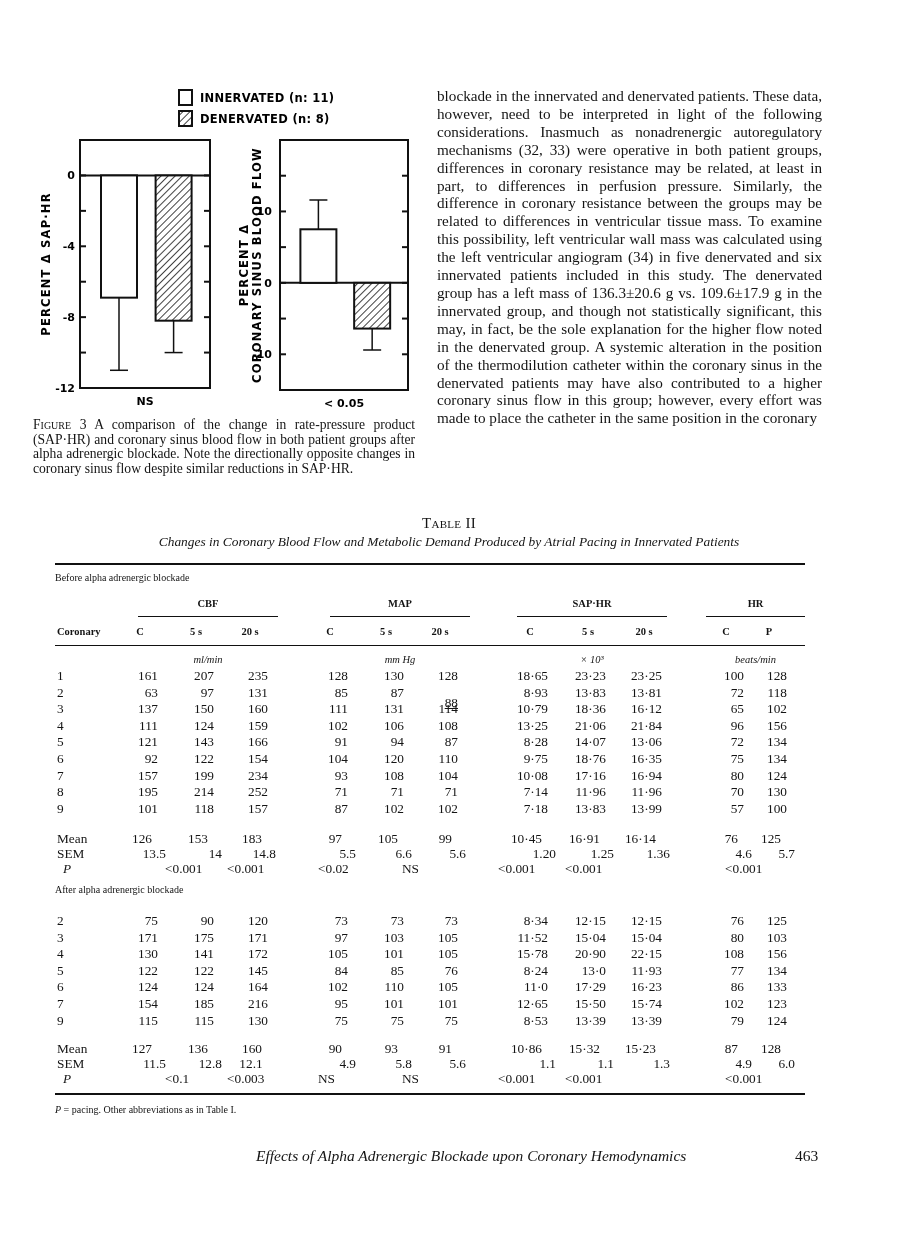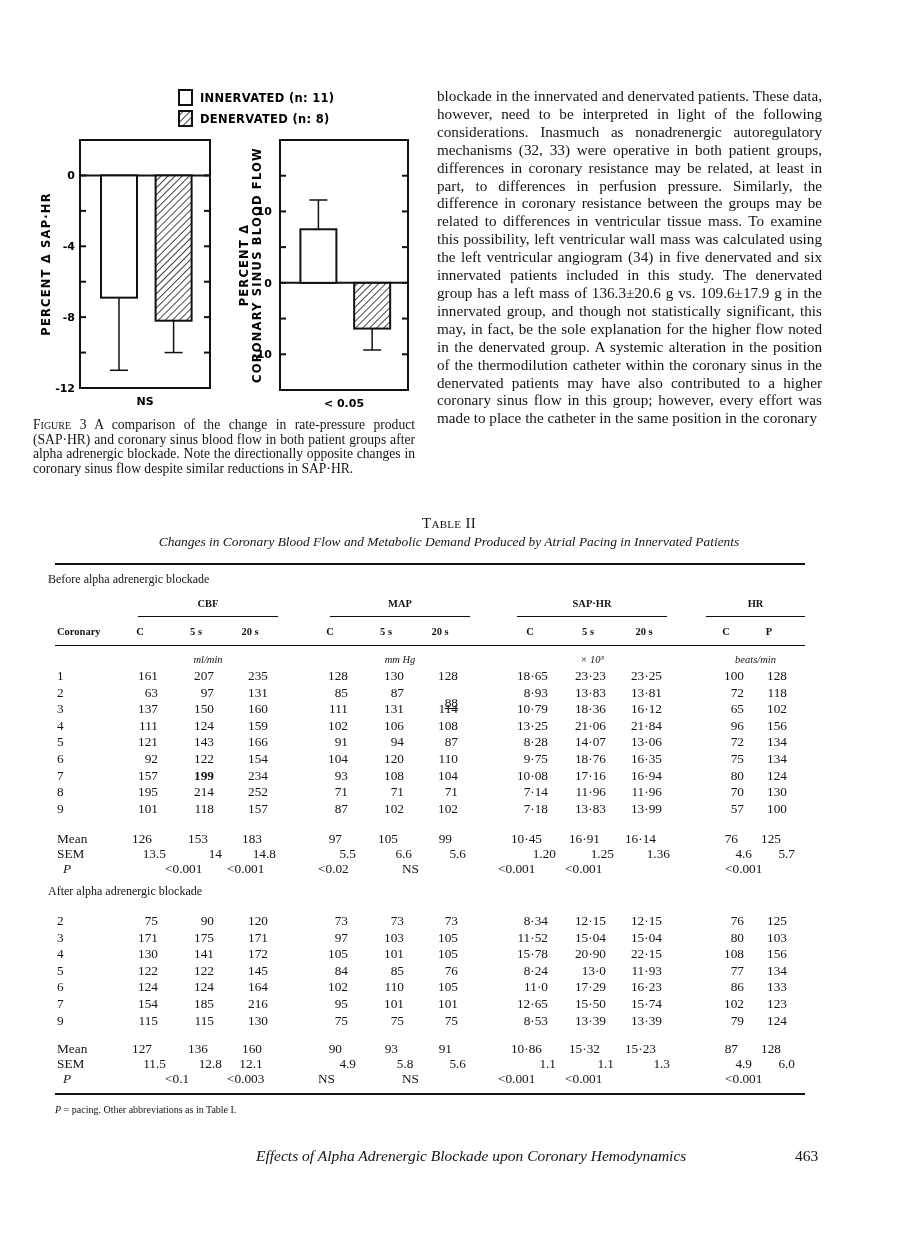--- a/index.html
+++ b/index.html
@@ -18,21 +18,21 @@
   #caption .fig-label { font-variant: small-caps; font-weight: normal; }
 
   
   #body-text { position: absolute; left: 437px; top: 87px; width: 385px; font-size: 15.2px; line-height: 17.9px; text-align: justify; }
   #body-text p { margin: 0; }
 
   
   #table-title { position: absolute; left: 0; width: 898px; top: 515px; text-align: center; font-size: 15px; font-variant: small-caps; letter-spacing: 0.3px; }
   #table-subtitle { position: absolute; left: 0; width: 898px; top: 534px; text-align: center; font-size: 13.4px; font-style: italic; }
   .rule { position: absolute; background: #111; }
-  .section-label { position: absolute; left: 48px; font-size: 12px; }
+  .section-label { position: absolute; left: 55px; font-size: 10px; }
   .hdr { position: absolute; font-size: 10.5px; font-weight: bold; text-align: center; }
   .unit { position: absolute; font-size: 10.5px; font-style: italic; text-align: center; }
   .cell { position: absolute; font-size: 13.3px; text-align: right; white-space: nowrap; }
   .rowlabel { position: absolute; left: 57px; font-size: 13.3px; white-space: nowrap; }
   .pval { position: absolute; font-size: 13.3px; text-align: left; white-space: nowrap; }
   #footnote { position: absolute; left: 55px; top: 1104px; font-size: 10px; font-family: Liberation Serif, serif; }
   #footnote i { font-style: italic; }
   #running-title { position: absolute; left: 256px; top: 1147px; font-size: 15.5px; font-style: italic; }
   #page-number { position: absolute; left: 795px; top: 1147px; font-size: 15.5px; }
 </style>
@@ -217,21 +217,21 @@
     <div class="cell" style="left: 298px; width: 50px; top: 751px;">104</div>
     <div class="cell" style="left: 354px; width: 50px; top: 751px;">120</div>
     <div class="cell" style="left: 408px; width: 50px; top: 751px;">110</div>
     <div class="cell" style="left: 498px; width: 50px; top: 751px;">9·75</div>
     <div class="cell" style="left: 556px; width: 50px; top: 751px;">18·76</div>
     <div class="cell" style="left: 612px; width: 50px; top: 751px;">16·35</div>
     <div class="cell" style="left: 694px; width: 50px; top: 751px;">75</div>
     <div class="cell" style="left: 737px; width: 50px; top: 751px;">134</div>
     <div class="rowlabel" style="top: 767.6px;">7</div>
     <div class="cell" style="left: 108px; width: 50px; top: 767.6px;">157</div>
-    <div class="cell" style="left: 164px; width: 50px; top: 767.6px; font-weight: bold;">199</div>
+    <div class="cell" style="left: 164px; width: 50px; top: 767.6px;">199</div>
     <div class="cell" style="left: 218px; width: 50px; top: 767.6px;">234</div>
     <div class="cell" style="left: 298px; width: 50px; top: 767.6px;">93</div>
     <div class="cell" style="left: 354px; width: 50px; top: 767.6px;">108</div>
     <div class="cell" style="left: 408px; width: 50px; top: 767.6px;">104</div>
     <div class="cell" style="left: 498px; width: 50px; top: 767.6px;">10·08</div>
     <div class="cell" style="left: 556px; width: 50px; top: 767.6px;">17·16</div>
     <div class="cell" style="left: 612px; width: 50px; top: 767.6px;">16·94</div>
     <div class="cell" style="left: 694px; width: 50px; top: 767.6px;">80</div>
     <div class="cell" style="left: 737px; width: 50px; top: 767.6px;">124</div>
     <div class="rowlabel" style="top: 784.2px;">8</div>
@@ -385,21 +385,21 @@
     <div class="cell" style="left: 492px; width: 50px; top: 1041px;">10·86</div>
     <div class="cell" style="left: 550px; width: 50px; top: 1041px;">15·32</div>
     <div class="cell" style="left: 606px; width: 50px; top: 1041px;">15·23</div>
     <div class="cell" style="left: 688px; width: 50px; top: 1041px;">87</div>
     <div class="cell" style="left: 731px; width: 50px; top: 1041px;">128</div>
     <div class="rowlabel" style="top: 1056px; text-align: left;">SEM</div>
     <div class="cell" style="left: 116px; width: 50px; top: 1056px;">11.5</div>
     <div class="cell" style="left: 172px; width: 50px; top: 1056px;">12.8</div>
     <div class="cell" style="left: 226px; width: 50px; top: 1056px; text-align: center;">12.1</div>
     <div class="cell" style="left: 306px; width: 50px; top: 1056px;">4.9</div>
-    <div class="cell" style="left: 380px; width: 50px; top: 1056px; text-align: center;">5.8</div>
+    <div class="cell" style="left: 362px; width: 50px; top: 1056px;">5.8</div>
     <div class="cell" style="left: 416px; width: 50px; top: 1056px;">5.6</div>
     <div class="cell" style="left: 506px; width: 50px; top: 1056px;">1.1</div>
     <div class="cell" style="left: 564px; width: 50px; top: 1056px;">1.1</div>
     <div class="cell" style="left: 620px; width: 50px; top: 1056px;">1.3</div>
     <div class="cell" style="left: 702px; width: 50px; top: 1056px;">4.9</div>
     <div class="cell" style="left: 745px; width: 50px; top: 1056px;">6.0</div>
     <div class="rowlabel" style="top: 1071px; left: 63px; font-style: italic;">P</div>
     <div class="pval" style="left: 165px; width: 70px; top: 1071px;">&lt;0.1</div>
     <div class="pval" style="left: 227px; width: 70px; top: 1071px;">&lt;0.003</div>
     <div class="pval" style="left: 318px; width: 70px; top: 1071px;">NS</div>

